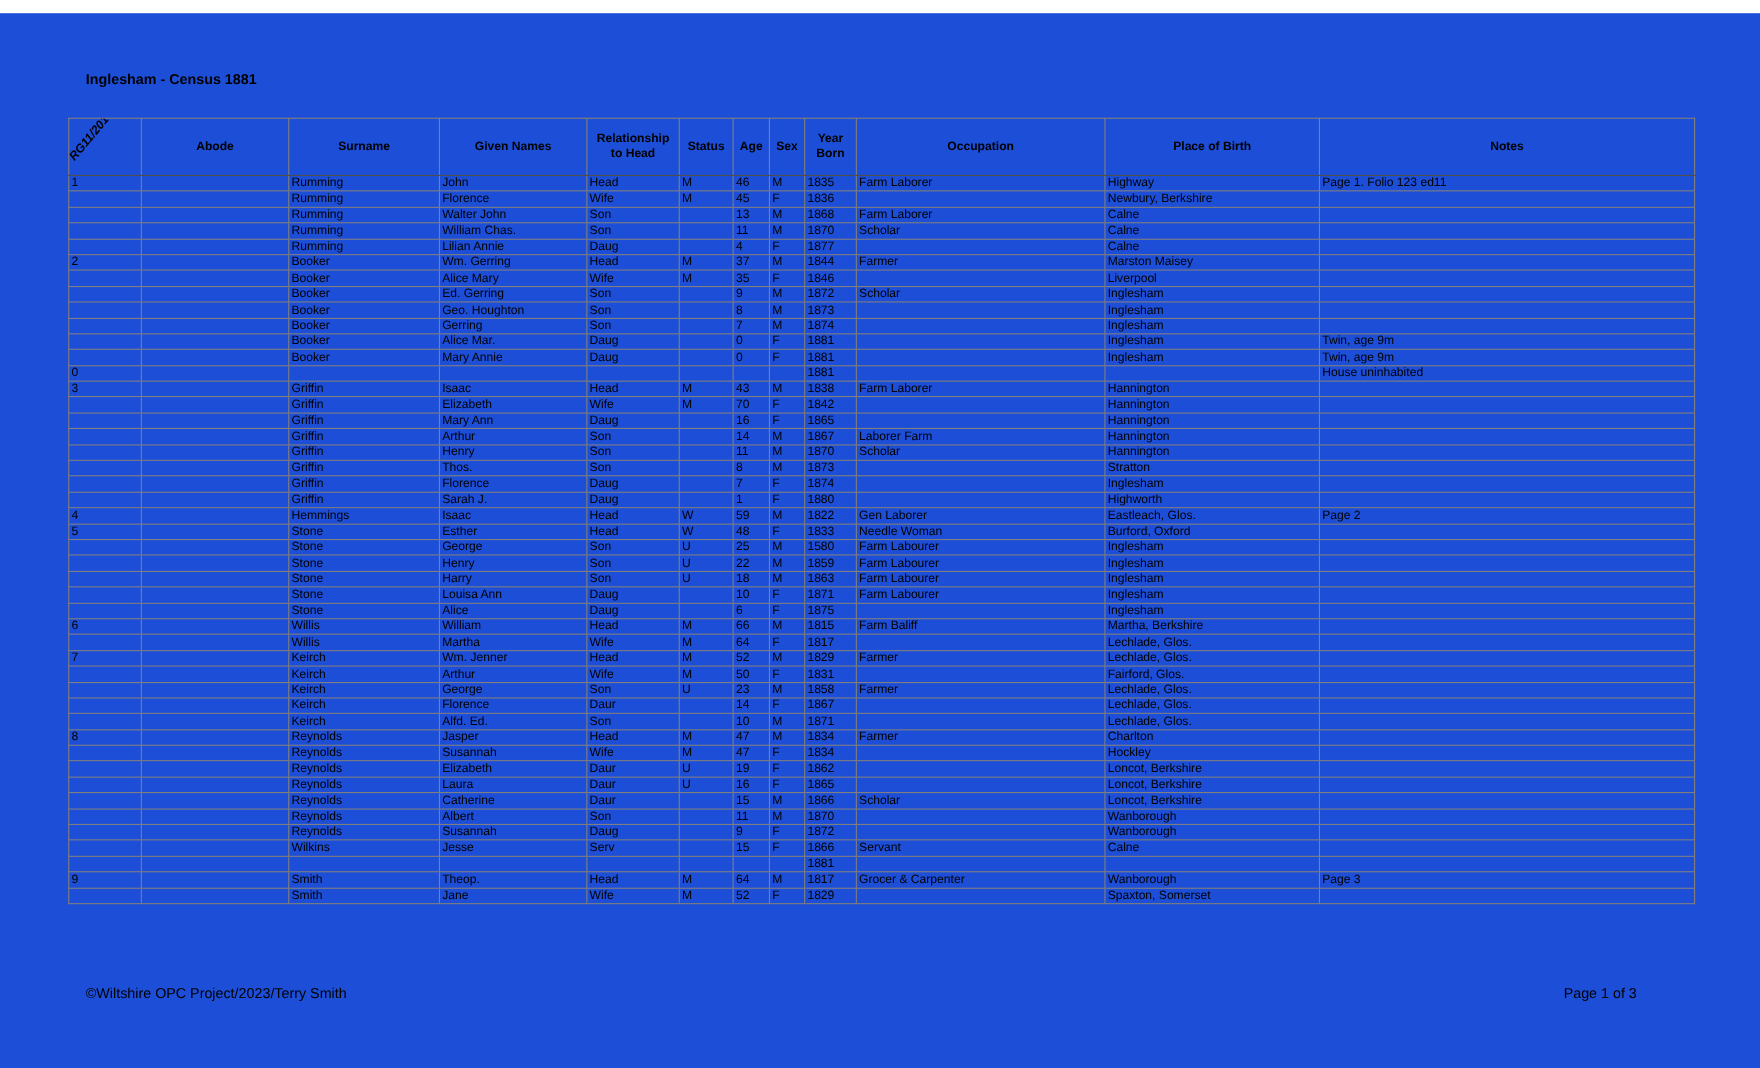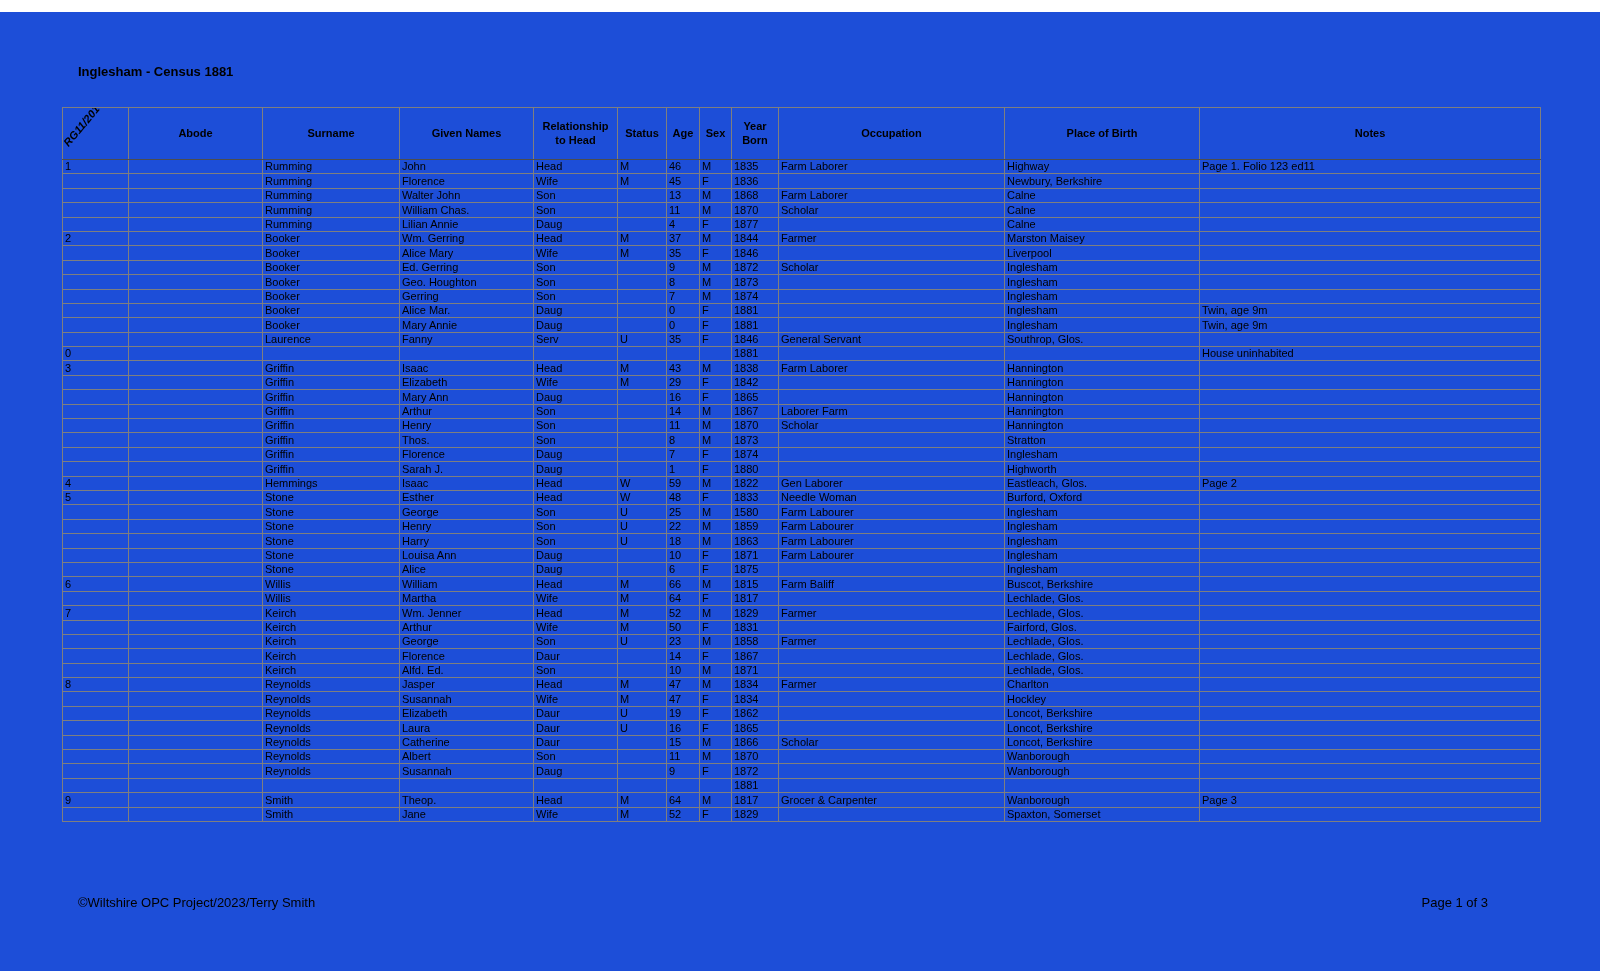--- a/index.html
+++ b/index.html
@@ -288,34 +288,20 @@
           <td>Daug</td>
           <td></td>
           <td>0</td>
           <td>F</td>
           <td>1881</td>
           <td></td>
           <td>Inglesham</td>
           <td>Twin, age 9m</td>
         </tr>
         <tr>
-          <td></td>
-          <td></td>
-          <td>Laurence</td>
-          <td>Fanny</td>
-          <td>Serv</td>
-          <td>U</td>
-          <td>35</td>
-          <td>F</td>
-          <td>1846</td>
-          <td>General Servant</td>
-          <td>Southrop, Glos.</td>
-          <td></td>
-        </tr>
-        <tr>
           <td>0</td>
           <td></td>
           <td></td>
           <td></td>
           <td></td>
           <td></td>
           <td></td>
           <td></td>
           <td>1881</td>
           <td></td>
@@ -336,21 +322,21 @@
           <td>Hannington</td>
           <td></td>
         </tr>
         <tr>
           <td></td>
           <td></td>
           <td>Griffin</td>
           <td>Elizabeth</td>
           <td>Wife</td>
           <td>M</td>
-          <td>29</td>
+          <td>70</td>
           <td>F</td>
           <td>1842</td>
           <td></td>
           <td>Hannington</td>
           <td></td>
         </tr>
         <tr>
           <td></td>
           <td></td>
           <td>Griffin</td>
@@ -536,21 +522,21 @@
           <td>6</td>
           <td></td>
           <td>Willis</td>
           <td>William</td>
           <td>Head</td>
           <td>M</td>
           <td>66</td>
           <td>M</td>
           <td>1815</td>
           <td>Farm Baliff</td>
-          <td>Buscot, Berkshire</td>
+          <td>Martha, Berkshire</td>
           <td></td>
         </tr>
         <tr>
           <td></td>
           <td></td>
           <td>Willis</td>
           <td>Martha</td>
           <td>Wife</td>
           <td>M</td>
           <td>64</td>
@@ -719,20 +705,34 @@
           <td></td>
           <td>Reynolds</td>
           <td>Susannah</td>
           <td>Daug</td>
           <td></td>
           <td>9</td>
           <td>F</td>
           <td>1872</td>
           <td></td>
           <td>Wanborough</td>
+          <td></td>
+        </tr>
+        <tr>
+          <td></td>
+          <td></td>
+          <td>Wilkins</td>
+          <td>Jesse</td>
+          <td>Serv</td>
+          <td></td>
+          <td>15</td>
+          <td>F</td>
+          <td>1866</td>
+          <td>Servant</td>
+          <td>Calne</td>
           <td></td>
         </tr>
         <tr>
           <td></td>
           <td></td>
           <td></td>
           <td></td>
           <td></td>
           <td></td>
           <td></td>

